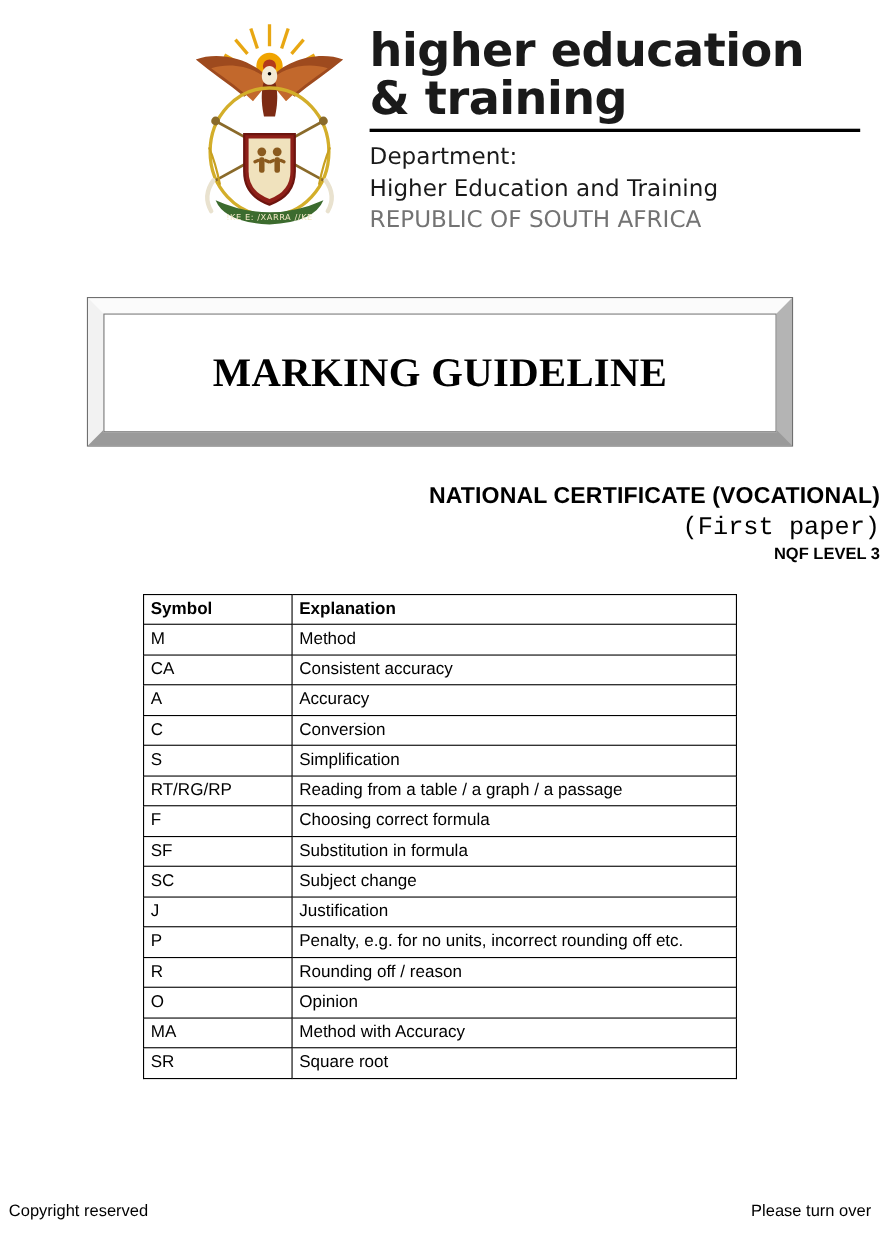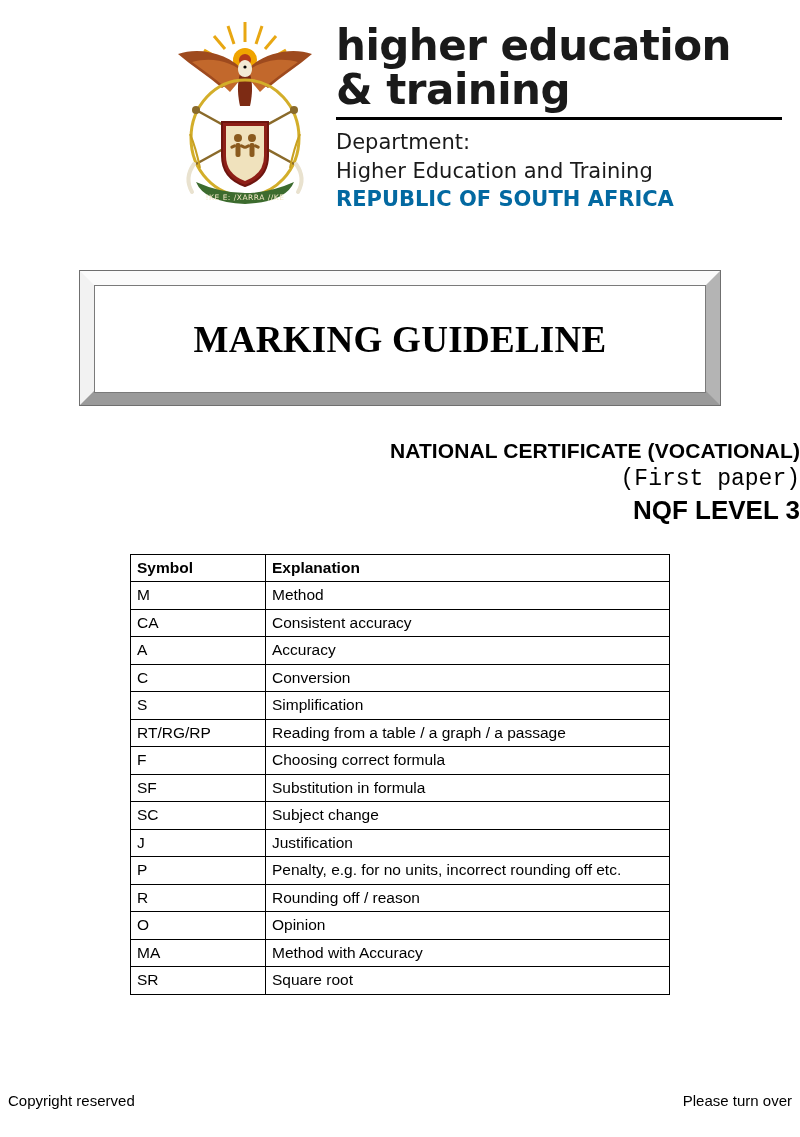--- a/index.html
+++ b/index.html
@@ -55,22 +55,22 @@
   .dept-line2 {
     font-family: "DejaVu Sans", sans-serif;
     font-size: 21px;
     line-height: 1.35;
     color: #1a1a1a;
   }
   .dept-line3 {
     font-family: "DejaVu Sans", sans-serif;
     font-size: 21px;
     line-height: 1.35;
-    font-weight: bold;
-    color: #0369a1;
+    font-weight: normal;
+    color: #737373;
   }
 
   
   .coat-svg { display:block; }
 
   
   .title-box-wrap {
     margin: 52px 80px 0 80px;
     text-align: right;
   }
@@ -114,21 +114,21 @@
     font-size: 25px;
     font-weight: bold;
     margin-top: 26px;
   }
   .line-paper {
     font-size: 23px;
     margin-top: 3px;
     font-family: Liberation Mono, monospace;
   }
   .line-nqf {
-    font-size: 26px;
+    font-size: 15px;
     font-weight: bold;
     margin-top: 3px;
   }
   .line-date {
     font-size: 21px;
     font-weight: bold;
     margin-top: 26px;
   }
 
   

